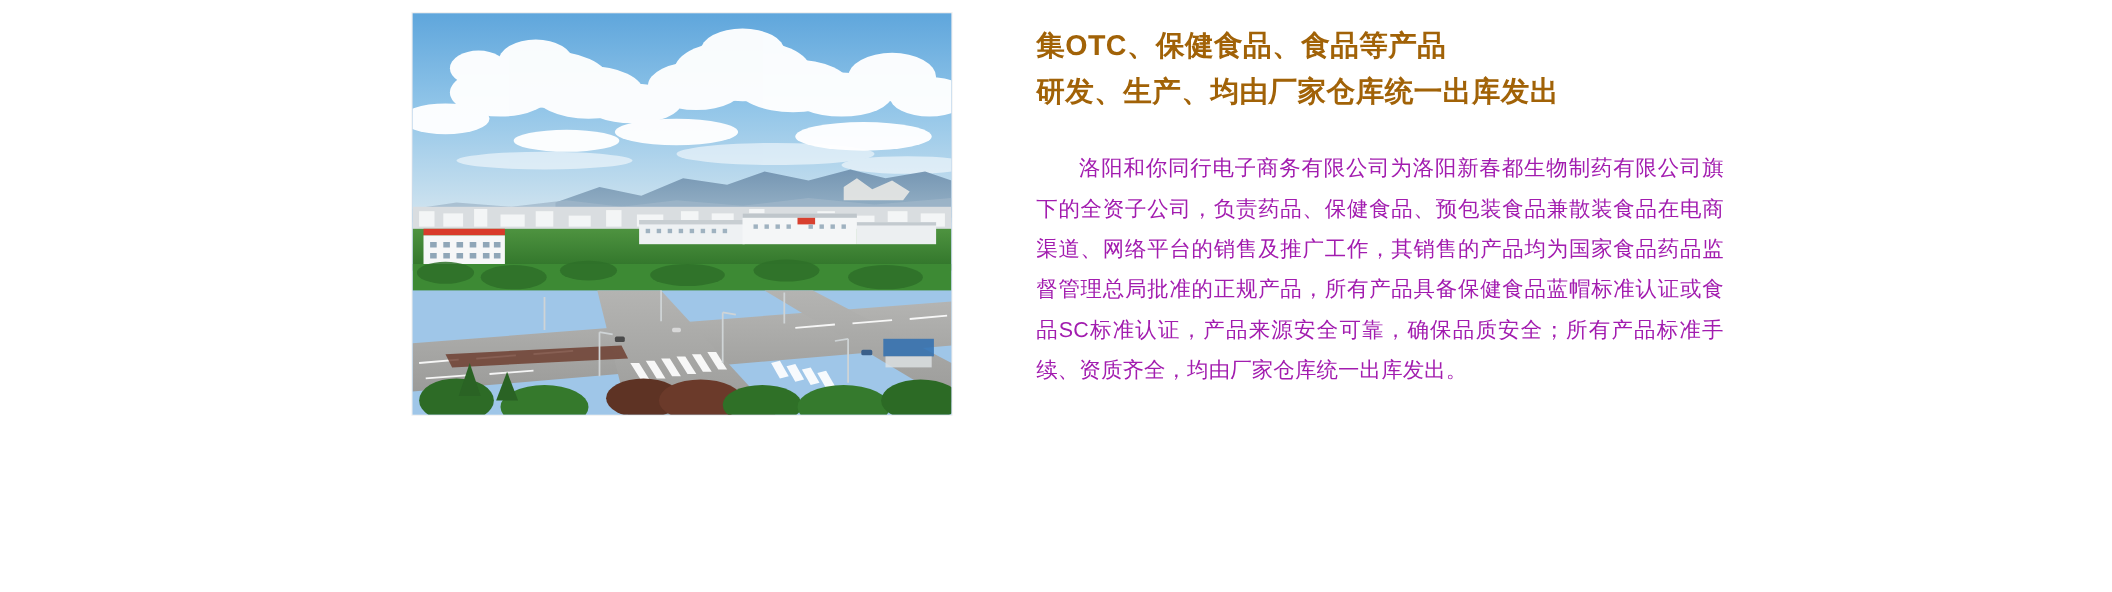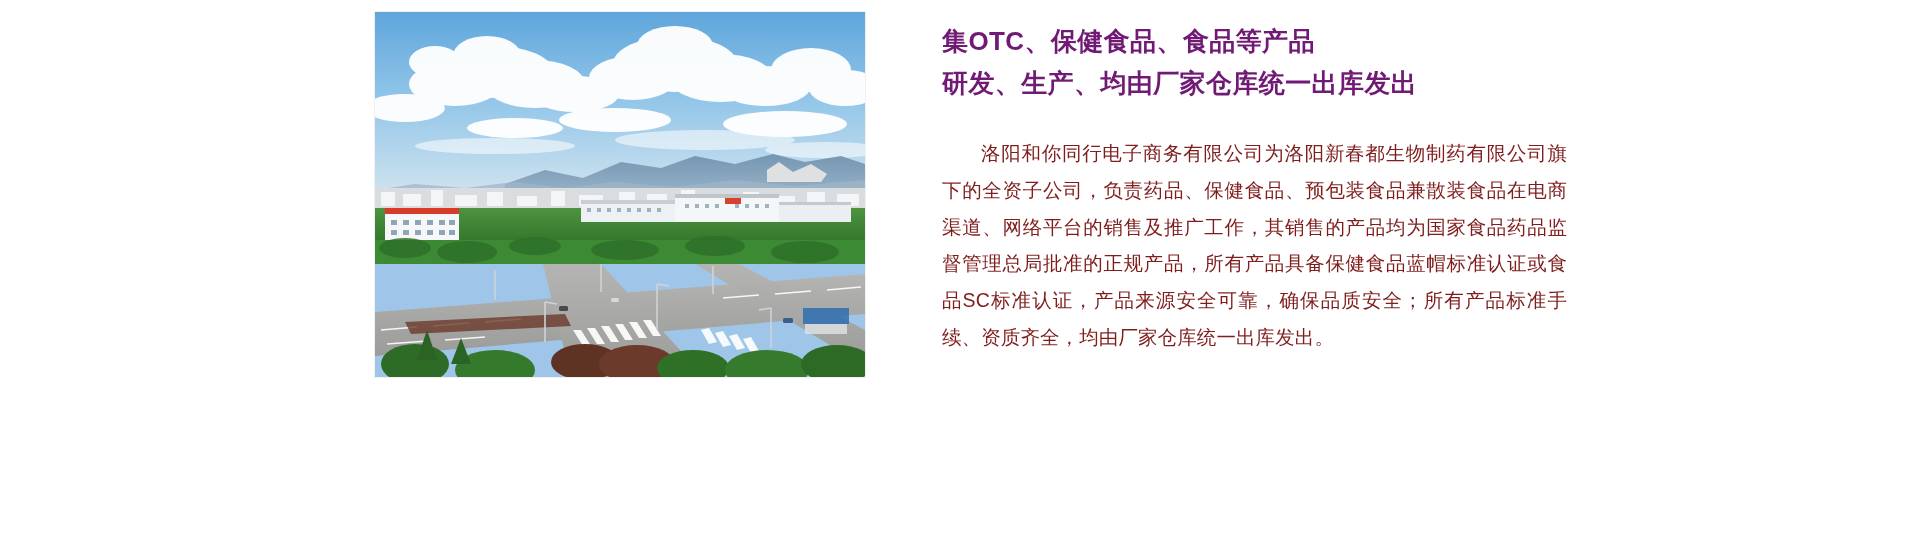--- a/index.html
+++ b/index.html
@@ -57,37 +57,37 @@
 
   
   .text-col {
     flex: 1 1 auto;
     padding-top: 20px;
     padding-left: 68px;
     max-width: 660px;
   }
 
   .headline {
-    color: #701a75;
+    color: #a16207;
     font-size: 26px;
     font-weight: bold;
     line-height: 1.62;
     letter-spacing: 0.4px;
     white-space: nowrap;
     margin: 0;
   }
 
   .headline-line {
     display: block;
   }
 
   .body-copy {
     margin: 0;
     padding-top: 31px;
-    color: #7f1d1d;
+    color: #a21caf;
     font-size: 19.5px;
     line-height: 1.88;
     text-align: justify;
     text-justify: inter-ideograph;
     text-indent: 2em;
     width: 625px;
     letter-spacing: 0.1px;
   }
 </style>
 </head>

